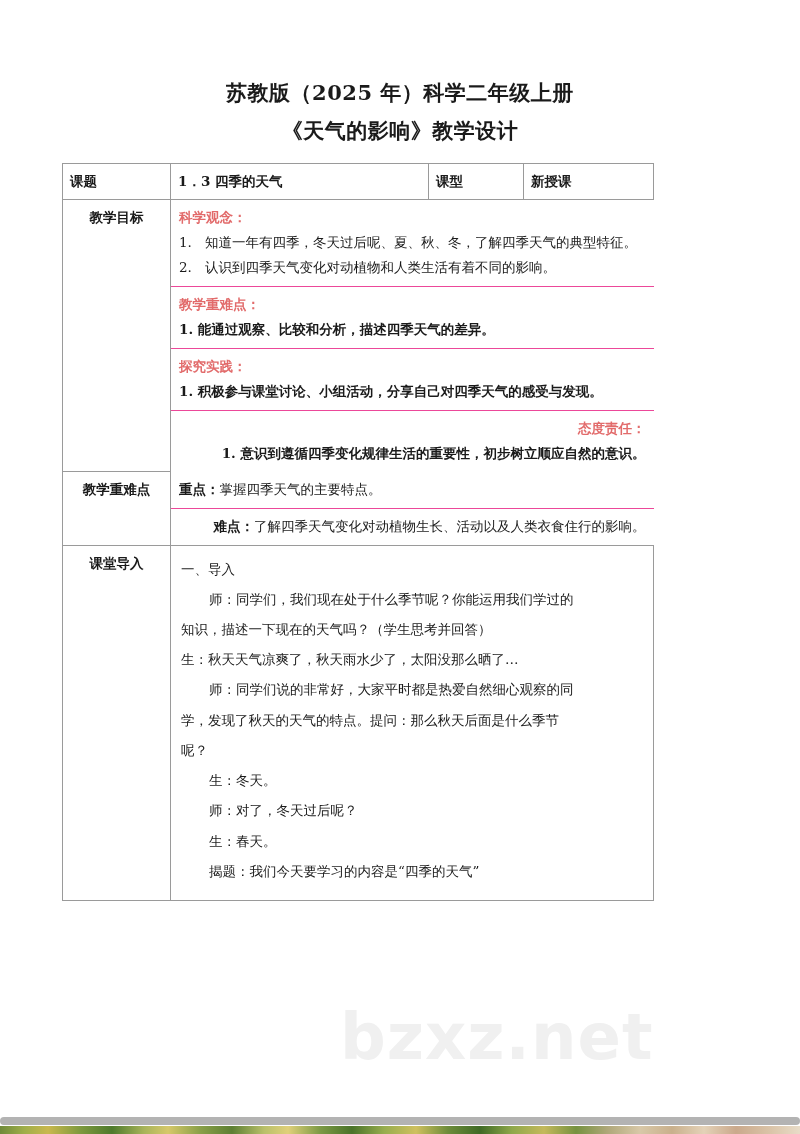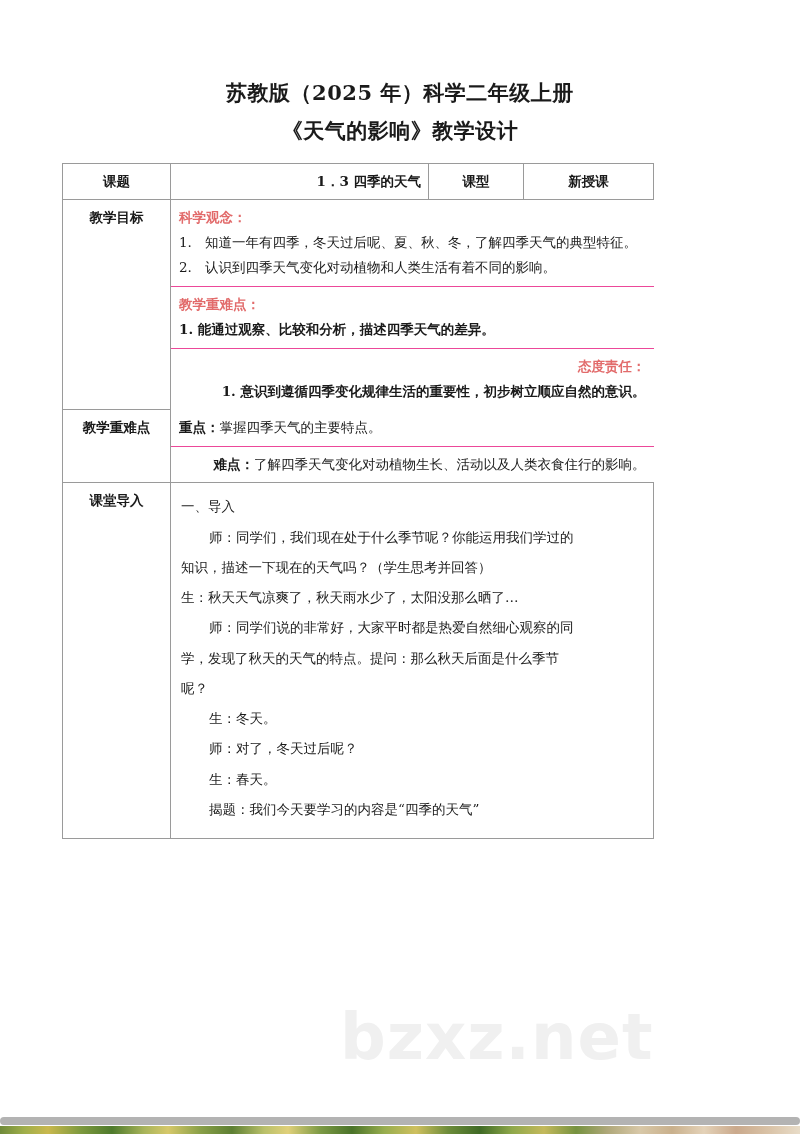--- a/index.html
+++ b/index.html
@@ -84,21 +84,21 @@
     font-size: 14px;
     white-space: nowrap;
     padding: 6px 4px;
   }
   .center-mid {
     text-align: center;
     vertical-align: middle;
   }
   .bold-c {
     font-weight: bold;
-    text-align: center;
+    text-align: left;
     vertical-align: middle;
     font-size: 14px;
   }
   .redhead {
     color: #e26b6b;
     font-weight: bold;
     margin: 0 0 1px 0;
     font-size: 13.5px;
     line-height: 1.8;
   }
@@ -214,21 +214,21 @@
     <colgroup>
       <col style="width:108px">
       <col style="width:258px">
       <col style="width:95px">
       <col style="width:130px">
     </colgroup>
     <tbody>
 
       <tr>
         <td class="bold-c">课题</td>
-        <td class="center-mid" style="text-align:right;font-weight:bold;">1．3 四季的天气</td>
+        <td class="center-mid" style="text-align:left;font-weight:bold;">1．3 四季的天气</td>
         <td class="bold-c">课型</td>
         <td class="bold-c">新授课</td>
       </tr>
 
       <tr>
         <td class="lbl">教学目标</td>
         <td class="nested-cell" colspan="3">
           <table class="inner-tbl">
             <tbody>
               <tr>
@@ -237,20 +237,26 @@
                   <ul class="numlist">
                     <li><span class="num">1.</span><span>知道一年有四季，冬天过后呢、夏、秋、冬，了解四季天气的典型特征。</span></li>
                     <li><span class="num">2.</span><span>认识到四季天气变化对动植物和人类生活有着不同的影响。</span></li>
                   </ul>
                 </td>
               </tr>
               <tr>
                 <td>
                   <p class="redhead">教学重难点：</p>
                   <p class="obj-line"><span>1.</span>&nbsp;<span>能通过观察、比较和分析，描述四季天气的差异。</span></p>
+                </td>
+              </tr>
+              <tr>
+                <td>
+                  <p class="redhead">探究实践：</p>
+                  <p class="obj-line"><span>1.</span>&nbsp;<span>积极参与课堂讨论、小组活动，分享自己对四季天气的感受与发现。</span></p>
                 </td>
               </tr>
               <tr>
                 <td>
                   <p class="redhead">态度责任：</p>
                   <p class="obj-line"><span>1.</span>&nbsp;<span>意识到遵循四季变化规律生活的重要性，初步树立顺应自然的意识。</span></p>
                 </td>
               </tr>
             </tbody>
           </table>

